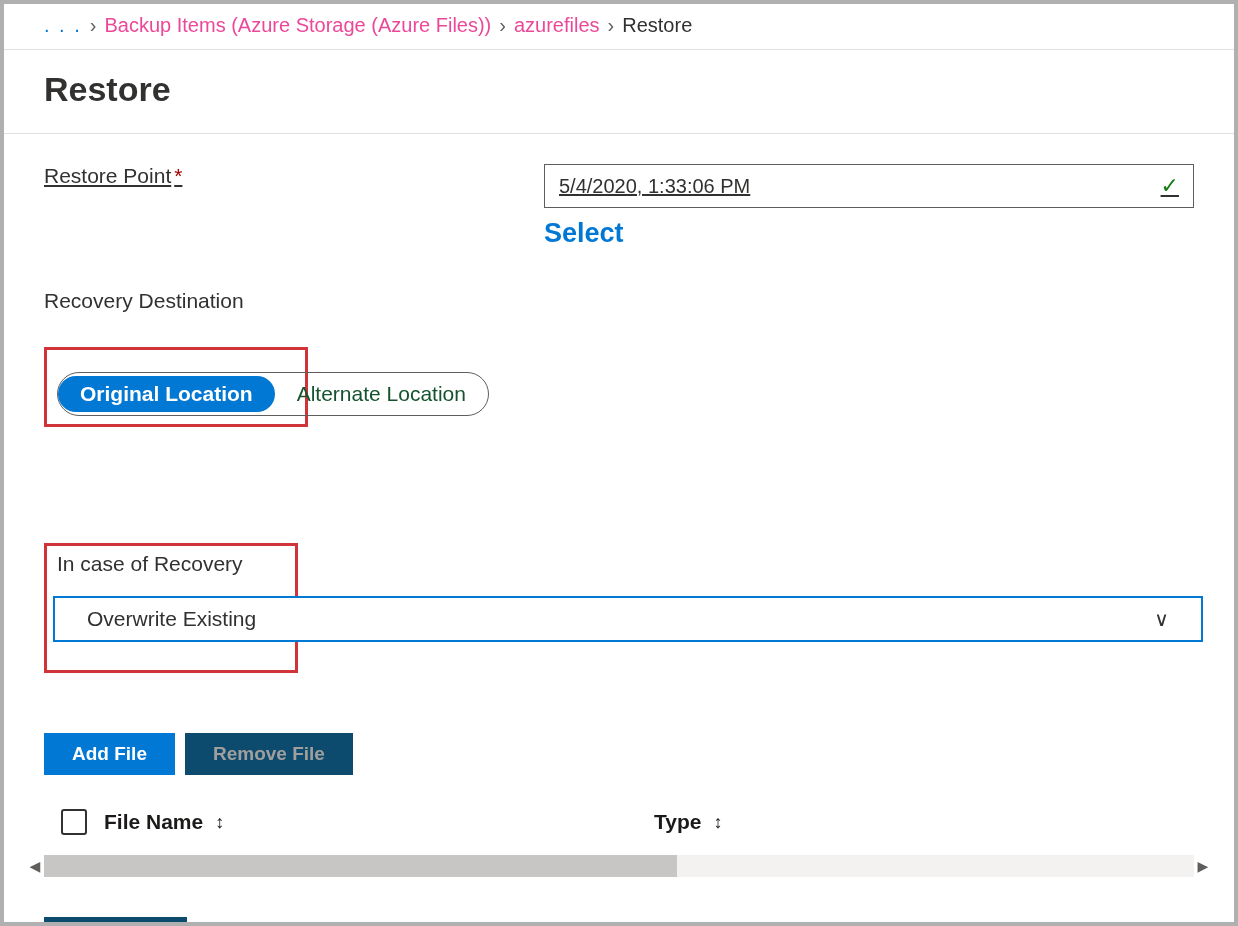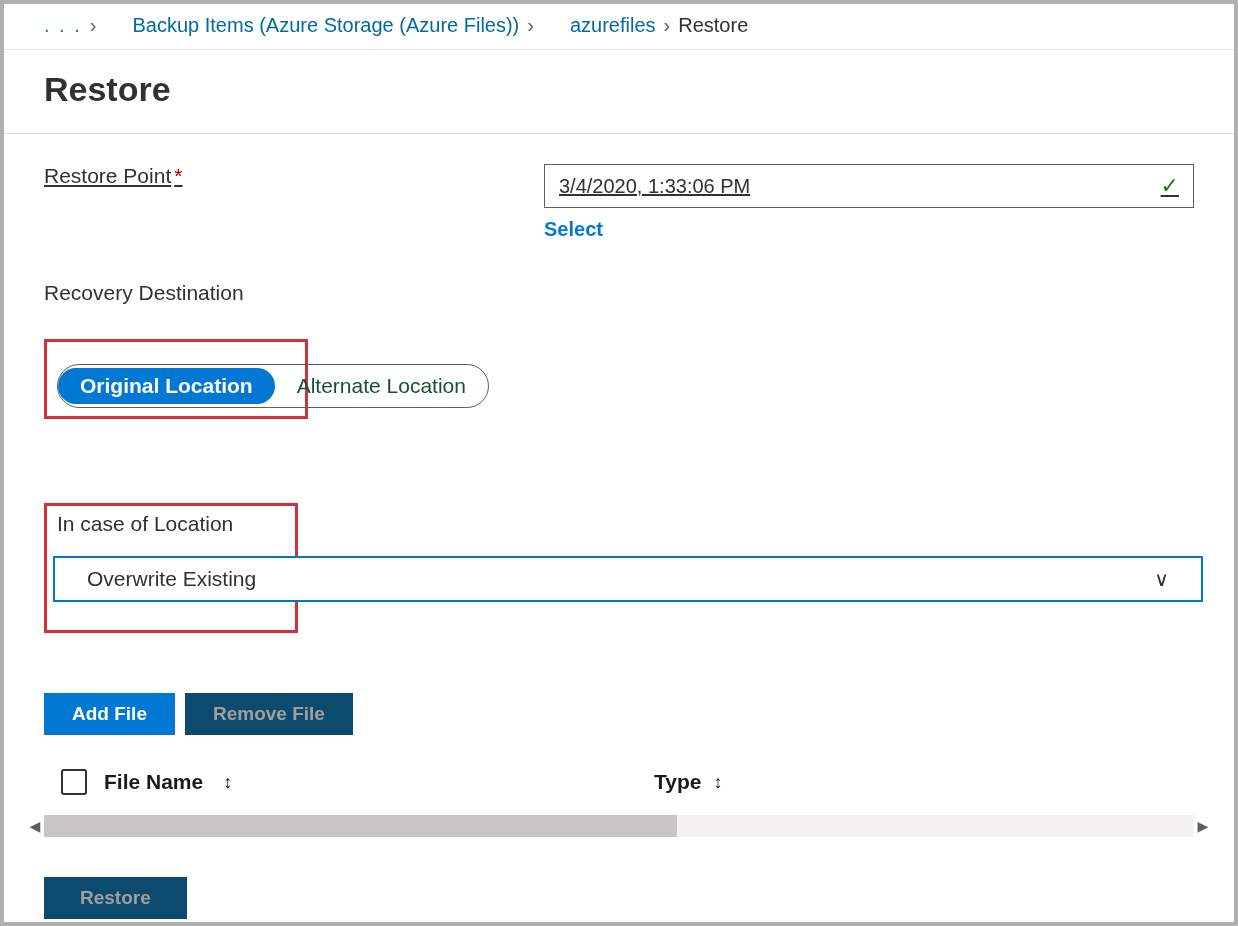--- a/index.html
+++ b/index.html
@@ -17,21 +17,21 @@
   .breadcrumb {
     display: flex;
     align-items: center;
     gap: 8px;
     padding: 10px 40px 12px 40px;
     font-size: 20px;
     border-bottom: 1px solid #e1e1e1;
     color: #605e5c;
   }
   .breadcrumb .ellipsis { color:#0078d4; letter-spacing:2px;}
-  .breadcrumb a { color:#0369a1; text-decoration:none; cursor:pointer;margin-left:28px;}
+  .breadcrumb a { color:#ec4899; text-decoration:none; cursor:pointer;}
   .breadcrumb .chev { color:#605e5c; }
   .breadcrumb .current { color:#323130; }
   
   .page-title {
     font-size: 34px;
     font-weight: 700;
     padding: 20px 40px 24px 40px;
     border-bottom: 1px solid #e1e1e1;
   }
   .content { padding: 30px 40px 0 40px; }
@@ -46,28 +46,28 @@
     border:1px solid #605e5c;
     display:flex;
     align-items:center;
     justify-content:space-between;
     padding:0 14px;
     font-size:20px;
     color:#323130;
     background:#fff;
   }
   .check-icon { color:#107c10; font-size:22px; }
-  .select-link { color:#0078d4; font-size:20px; font-weight:600; margin-top:10px; display:inline-block; cursor:pointer;}
+  .select-link { color:#0078d4; font-size:27px; font-weight:600; margin-top:10px; display:inline-block; cursor:pointer;}
   
   .section-label { font-size:21px; margin-bottom:34px; }
   .highlight-box-1 {
     border:3px solid #d13438;
     padding:16px 26px 18px 10px;
     display:inline-block;
-    margin-bottom:40px;
+    margin-bottom:72px;
     position:relative;
     width: 264px;
   }
   .toggle-group {
     display:inline-flex;
     align-items:center;
     border:1px solid #605e5c;
     border-radius:24px;
     height:44px;
     overflow:visible;
@@ -133,21 +133,21 @@
     display:flex;
     align-items:center;
     font-size:21px;
     font-weight:700;
     color:#1b1a19;
   }
   .th-check { width:60px; display:flex; justify-content:center;}
   .checkbox {
     width:26px; height:26px; border:2px solid #323130; border-radius:3px; background:#fff;
   }
-  .th-name { flex:1; display:flex; align-items:center; gap:20px;}
+  .th-name { flex:1; display:flex; align-items:center; gap:12px;}
   .th-type { width:540px; display:flex; align-items:center; gap:12px;}
   .sort-icon { font-size:18px; font-weight:400;}
   
   .scroll-strip {
     margin-top:20px;
     width:100%;
     height:22px;
     background:#f3f2f1;
     position:relative;
   }
@@ -184,39 +184,39 @@
 
 <div class="content">
 
   
   <div class="row">
     <div class="label-col">
       <span>Restore Point</span><span class="req">*</span>
     </div>
     <div class="field-col">
       <div class="input-box">
-        <span>3/4/2020, 1:33:06 PM</span>
+        <span>5/4/2020, 1:33:06 PM</span>
         <span class="check-icon">✓</span>
       </div>
       <span class="select-link">Select</span>
     </div>
   </div>
 
   
   <div class="section-label">Recovery Destination</div>
   <div class="highlight-box-1" style="height:80px;">
     <div class="toggle-group">
       <button class="toggle-option active">Original Location</button>
       <button class="toggle-option">Alternate Location</button>
     </div>
   </div>
 
   
   <div class="highlight-box-2">
-    <div class="conflicts-label-wrap">In case of Location</div>
+    <div class="conflicts-label-wrap">In case of Recovery</div>
     <div class="dropdown">
       <span>Overwrite Existing</span>
       <span class="chevron-down">∨</span>
     </div>
   </div>
 
   
   <div class="btn-row">
     <button class="btn btn-primary">Add File</button>
     <button class="btn btn-disabled">Remove File</button>

